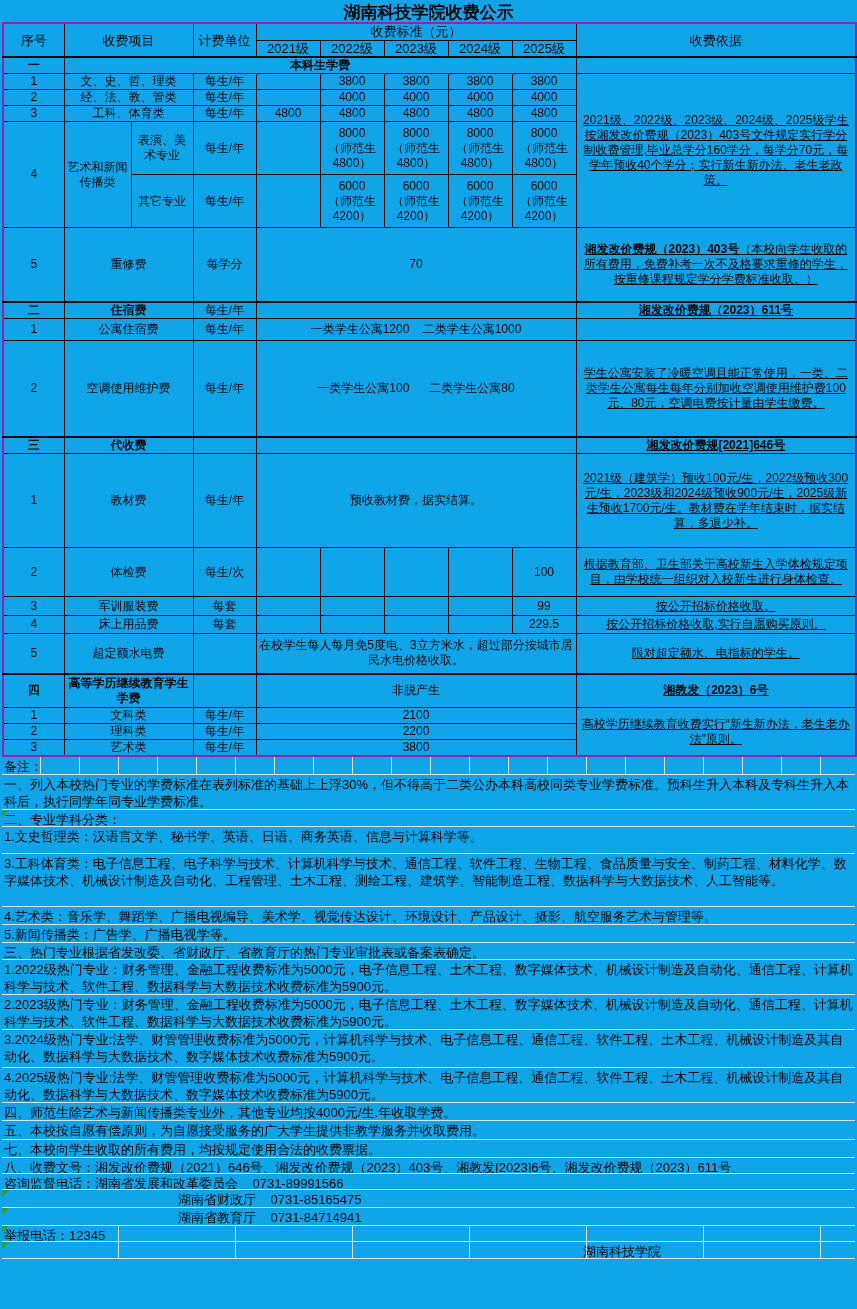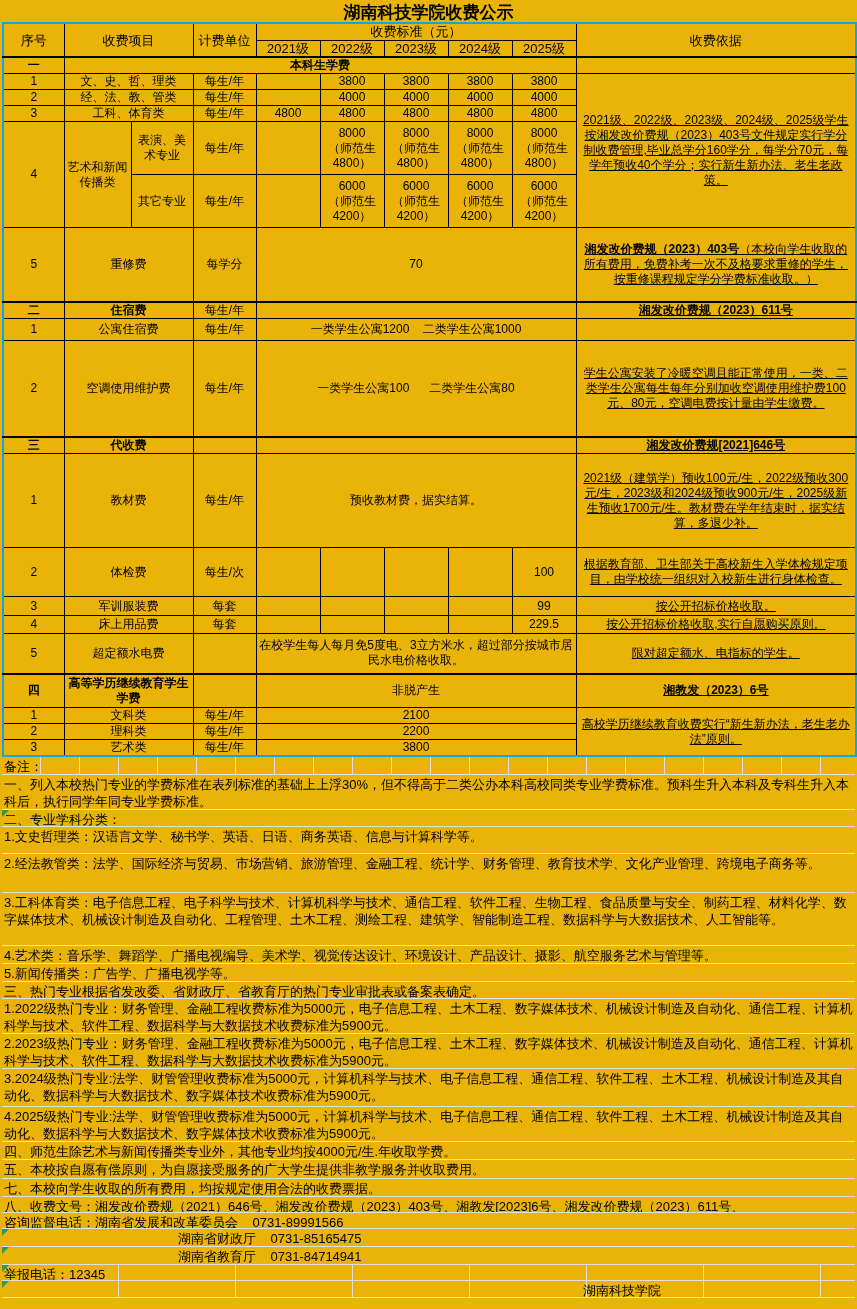--- a/index.html
+++ b/index.html
@@ -1,20 +1,20 @@
 <!DOCTYPE html>
 <html><head>
 <meta charset="utf-8">
 <style>
   html,body { margin:0; padding:0; background:#fff; }
-  .page { position:relative; width:857px; height:1309px; background:#eab308; overflow:hidden;
+  .page { position:relative; width:857px; height:1309px; background:#0ea5e9; overflow:hidden;
           font-family:"Liberation Sans","DejaVu Sans",sans-serif; color:#000; }
   .title { padding-top:3px; height:19px; text-align:center; font-weight:bold; font-size:17px; line-height:19px; }
   table.fee { border-collapse:collapse; table-layout:fixed; width:853px; margin-left:2px;
-              border:2px solid #0ea5e9; }
+              border:2px solid #a21caf; }
   table.fee td { border:1px solid #000; padding:0 2px; text-align:center; vertical-align:middle;
                  font-size:12px; line-height:15px; word-break:break-word; }
   table.fee tr.hdr td { font-size:13px; }
   table.fee tr.sec td { border-top:2px solid #000; }
   td.left  { text-align:left; padding-left:4px; }
   td.basis { text-align:left; font-size:13px; line-height:17px; padding:1px 3px; vertical-align:middle;text-decoration:underline; }
   .b { font-weight:bold; }
   td.pre { white-space:pre-wrap; }
   
   .notes { width:853px; margin-left:2px; font-size:13px; }
@@ -258,21 +258,20 @@
       <td colspan="5">3800</td>
     </tr>
   </tbody>
     </table>
 
   <div class="notes">
     <div class="note-row grid-v39" style="height:18px">备注：</div>
     <div class="note-row" style="height:35px">一、列入本校热门专业的学费标准在表列标准的基础上上浮30%，但不得高于二类公办本科高校同类专业学费标准。预科生升入本科及专科生升入本科后，执行同学年同专业学费标准。</div>
     <div class="note-row flag" style="height:17px">二、专业学科分类：</div>
     <div class="note-row" style="height:27px">1.文史哲理类：汉语言文学、秘书学、英语、日语、商务英语、信息与计算科学等。</div>
-    <div class="note-row" style="height:39px">2.经法教管类：法学、国际经济与贸易、市场营销、旅游管理、金融工程、统计学、财务管理、教育技术学、文化产业管理、跨境电子商务等。</div>
     <div class="note-row" style="height:53px">3.工科体育类：电子信息工程、电子科学与技术、计算机科学与技术、通信工程、软件工程、生物工程、食品质量与安全、制药工程、材料化学、数字媒体技术、机械设计制造及自动化、工程管理、土木工程、测绘工程、建筑学、智能制造工程、数据科学与大数据技术、人工智能等。</div>
     <div class="note-row" style="height:18px">4.艺术类：音乐学、舞蹈学、广播电视编导、美术学、视觉传达设计、环境设计、产品设计、摄影、航空服务艺术与管理等。</div>
     <div class="note-row" style="height:18px">5.新闻传播类：广告学、广播电视学等。</div>
     <div class="note-row" style="height:17px">三、热门专业根据省发改委、省财政厅、省教育厅的热门专业审批表或备案表确定。</div>
     <div class="note-row" style="height:35px">1.2022级热门专业：财务管理、金融工程收费标准为5000元，电子信息工程、土木工程、数字媒体技术、机械设计制造及自动化、通信工程、计算机科学与技术、软件工程、数据科学与大数据技术收费标准为5900元。</div>
     <div class="note-row" style="height:35px">2.2023级热门专业：财务管理、金融工程收费标准为5000元，电子信息工程、土木工程、数字媒体技术、机械设计制造及自动化、通信工程、计算机科学与技术、软件工程、数据科学与大数据技术收费标准为5900元。</div>
     <div class="note-row" style="height:38px">3.2024级热门专业:法学、财管管理收费标准为5000元，计算机科学与技术、电子信息工程、通信工程、软件工程、土木工程、机械设计制造及其自动化、数据科学与大数据技术、数字媒体技术收费标准为5900元。</div>
     <div class="note-row" style="height:35px">4.2025级热门专业:法学、财管管理收费标准为5000元，计算机科学与技术、电子信息工程、通信工程、软件工程、土木工程、机械设计制造及其自动化、数据科学与大数据技术、数字媒体技术收费标准为5900元。</div>
     <div class="note-row" style="height:18px">四、师范生除艺术与新闻传播类专业外，其他专业均按4000元/生.年收取学费。</div>
     <div class="note-row" style="height:19px">五、本校按自愿有偿原则，为自愿接受服务的广大学生提供非教学服务并收取费用。</div>

